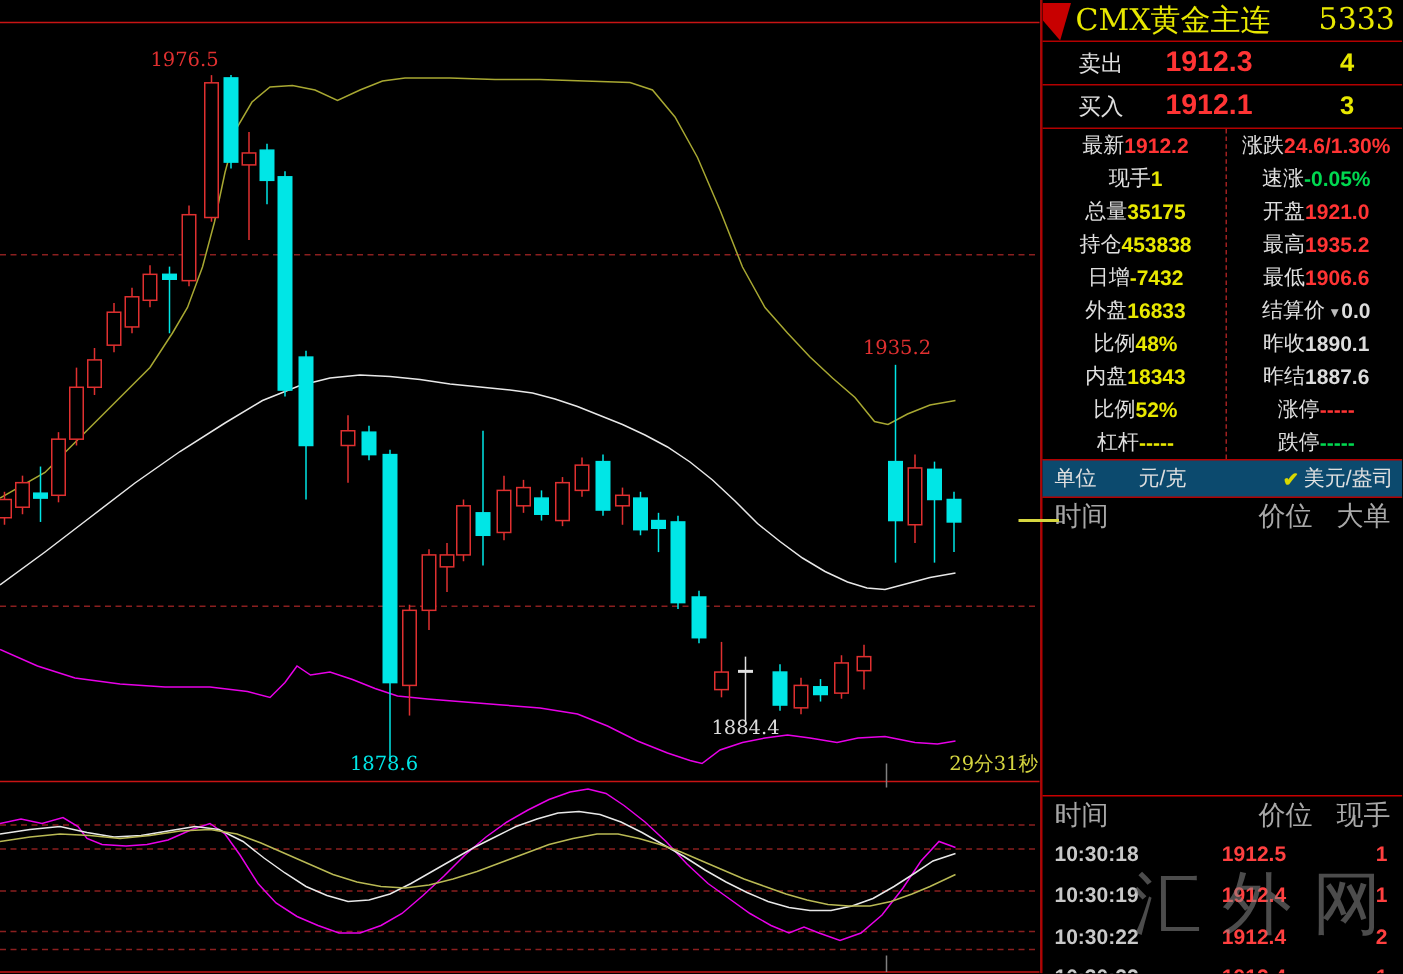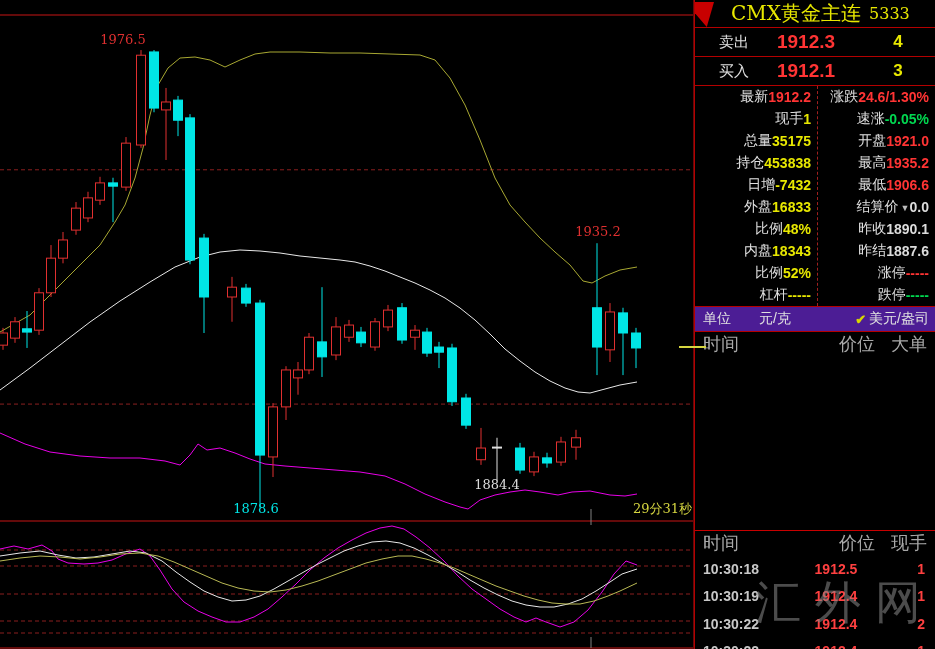--- a/index.html
+++ b/index.html
@@ -5,40 +5,40 @@
   html,body{margin:0;padding:0;background:#000;}
   .screen{position:relative;width:935px;height:649px;background:#000;overflow:hidden;
           font-family:"Liberation Sans",sans-serif;-webkit-font-smoothing:none;}
   
   #chart-wrap{position:absolute;left:0;top:0;width:695px;height:649px;}
   svg text.ann{font-family:"DejaVu Serif",serif;font-size:13px;}
   .price-dash{position:absolute;left:679px;top:346px;width:27px;height:2px;background:#d6d640;z-index:5;}
   
   .panel{position:absolute;left:694px;top:0;width:241px;height:649px;background:#000;
          border-left:1px solid #b40000;box-sizing:border-box;}
-  .titlebar{position:relative;height:28px;border-bottom:1px solid #b40000;display:flex;align-items:center;
-            padding-left:36px;box-sizing:border-box;}
+  .titlebar{position:relative;height:28px;border-bottom:1px solid #b40000;display:flex;align-items:flex-start;
+            padding-left:22px;box-sizing:border-box;}
   .title-text{font-family:"DejaVu Serif",serif;font-size:20px;color:#e8e800;white-space:nowrap;}
-  .title-contract{font-family:"DejaVu Serif",serif;font-size:16px;color:#e8e800;margin-left:8px;}
+  .title-contract{font-family:"DejaVu Serif",serif;font-size:20px;color:#e8e800;margin-left:32px;}
   .corner-flag{position:absolute;left:0;top:2px;width:19px;height:25px;background:#c80000;
                clip-path:polygon(0 0,100% 0,62% 100%,0 45%);}
   .bxrow{height:29px;border-bottom:1px solid #b40000;display:grid;grid-template-columns:56px 110px 1fr;
          align-items:center;box-sizing:border-box;}
   .bxrow .lbl{color:#e0e0e0;font-size:15px;padding-left:24px;}
   .bxrow .px{color:#ff3434;font-size:19px;font-weight:bold;text-align:center;}
   .bxrow .qty{color:#e8e800;font-size:17px;font-weight:bold;text-align:center;}
   .stats{height:220px;display:grid;grid-template-columns:122px 1fr;box-sizing:border-box;}
   .scol{display:flex;flex-direction:column;}
   .scol.right{border-left:1px dashed #a02020;}
-  .stat-row{height:22px;display:flex;align-items:center;justify-content:flex-end;padding:0 6px 0 8px;}
+  .stat-row{height:22px;display:flex;align-items:center;justify-content:center;padding:0 6px 0 8px;}
   .stat-row .sl{color:#e0e0e0;font-size:14px;white-space:nowrap;}
   .stat-row .sv{font-size:14px;font-weight:bold;white-space:nowrap;}
   .arr{color:#bbb;font-size:9px;margin-left:2px;}
   .red{color:#ff3434}.yellow{color:#e8e800}.green{color:#00d850}.white{color:#dcdcdc}
-  .unitrow{height:26px;background:#4c1d95;border-top:1px solid #b40000;border-bottom:1px solid #b40000;
+  .unitrow{height:26px;background:#0c4a6e;border-top:1px solid #b40000;border-bottom:1px solid #b40000;
            display:flex;align-items:center;box-sizing:border-box;font-size:14px;color:#e0e0e0;}
   .unitrow .ul{padding-left:8px;}
   .unitrow .uv{margin-left:28px;}
   .unitrow .toggle{margin-left:auto;padding-right:6px;display:flex;align-items:center;}
   .unitrow .chk{color:#d8d800;font-weight:bold;margin-right:3px;font-size:13px;}
   .hdr3{height:24px;display:grid;grid-template-columns:80px 1fr 60px;align-items:center;
         color:#a8a8a8;font-size:18px;box-sizing:border-box;}
   .hdr3 .h1{padding-left:8px;}.hdr3 .h2{text-align:right;}.hdr3 .h3{text-align:right;padding-right:8px;}
   .orders-body{height:174px;}
   .trades{border-top:1px solid #c80000;height:117px;position:relative;}

